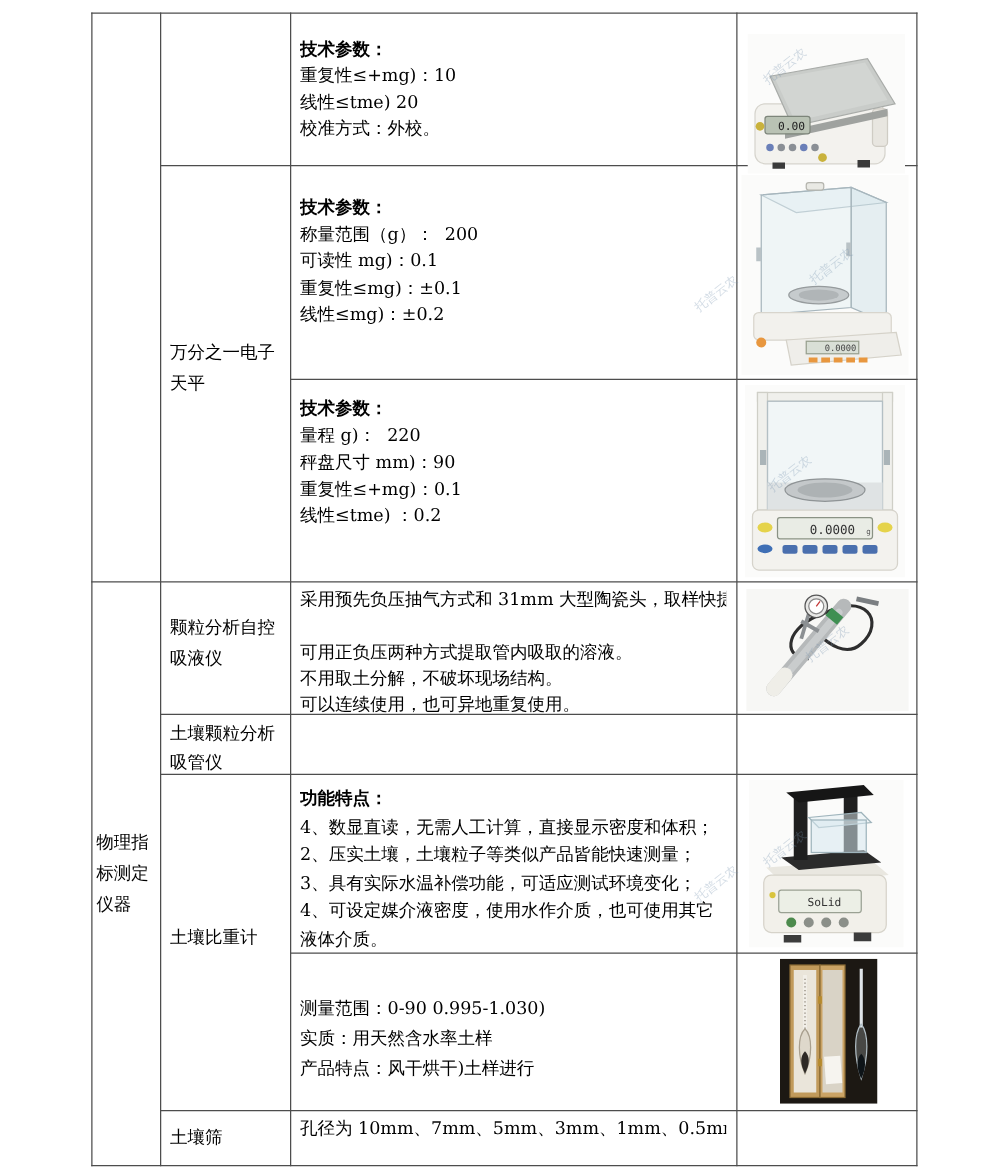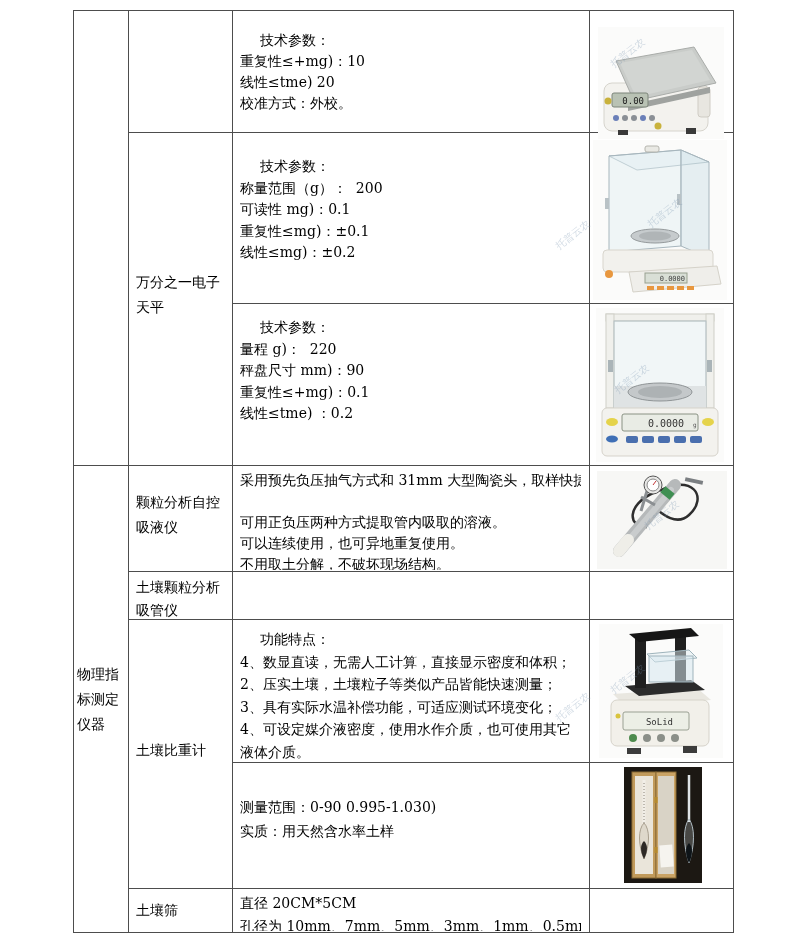--- a/index.html
+++ b/index.html
@@ -5,21 +5,21 @@
   html,body { margin:0; padding:0; background:#ffffff; }
   .page {
     position:relative; width:800px; height:937px; background:#ffffff;
     font-family:"DejaVu Serif","Liberation Serif",serif; color:#000;
     overflow:hidden;
   }
   .vl,.hl { position:absolute; background:#4d4d4d; }
   .vl { width:1px; } .hl { height:1px; }
   .tb { position:absolute; font-size:14px; overflow:hidden; }
   .tb .ln { line-height:var(--lh); min-height:var(--lh); white-space:pre; }
-  .b { font-weight:normal;margin-left:20px; }
+  .b { font-weight:bold; }
   .photo { position:absolute; }
   .wm {
     position:absolute; font-size:10px; color:rgba(120,150,175,.33);
     transform:rotate(-38deg); white-space:nowrap; pointer-events:none;
     font-family:"DejaVu Sans","Liberation Sans",sans-serif;
   }
   svg text { font-family:"DejaVu Sans Mono","Liberation Mono",monospace; }
 </style>
 </head>
 <body>
@@ -87,40 +87,40 @@
     <div class="ln">量程 g)：  220</div>
     <div class="ln">秤盘尺寸 mm)：90</div>
     <div class="ln">重复性≤+mg)：0.1</div>
     <div class="ln">线性≤tme) ：0.2</div>
   </div>
 
   <div class="tb" style="left:240px;top:470px;width:341px;height:100px;--lh:21px">
     <div class="ln">采用预先负压抽气方式和 31mm 大型陶瓷头，取样快捷。</div>
     <div class="ln"></div>
     <div class="ln">可用正负压两种方式提取管内吸取的溶液。</div>
+    <div class="ln">不用取土分解，不破坏现场结构。</div>
     <div class="ln">可以连续使用，也可异地重复使用。</div>
-    <div class="ln">不用取土分解，不破坏现场结构。</div>
   </div>
 
   <div class="tb" style="left:240px;top:628px;width:341px;height:133px;--lh:22.5px">
     <div class="ln b">功能特点：</div>
     <div class="ln">4、数显直读，无需人工计算，直接显示密度和体积；</div>
     <div class="ln">2、压实土壤，土壤粒子等类似产品皆能快速测量；</div>
     <div class="ln">3、具有实际水温补偿功能，可适应测试环境变化；</div>
     <div class="ln">4、可设定媒介液密度，使用水作介质，也可使用其它</div>
     <div class="ln">液体介质。</div>
   </div>
 
   <div class="tb" style="left:240px;top:795px;width:341px;height:85px;--lh:24px">
     <div class="ln">测量范围：0-90 0.995-1.030)</div>
     <div class="ln">实质：用天然含水率土样</div>
+    <div class="ln">产品特点：风干烘干)土样进行</div>
   </div>
 
   <div class="tb" style="left:240px;top:892px;width:341px;height:39px;--lh:23px">
-    <div class="ln">直径 20CM*5CM</div>
     <div class="ln">孔径为 10mm、7mm、5mm、3mm、1mm、0.5mm、0.25mm</div>
   </div>
 
   <div class="photo" style="left:598px;top:27px">
     <svg width="126" height="112" viewBox="0 0 126 112">
       <rect width="126" height="112" fill="#fbfbfa"></rect>
       <rect x="6" y="56" width="104" height="48" rx="8" fill="#f3f2ee" stroke="#d6d4cd"></rect>
       <rect x="100" y="60" width="12" height="30" rx="3" fill="#e8e6e0" stroke="#cfccc4"></rect>
       <polygon points="30,78 112,60 112,66 30,84" fill="#9fa29f"></polygon>
       <polygon points="18,34 96,20 118,56 36,74" fill="#c9ccc9" stroke="#a9aca9"></polygon>

